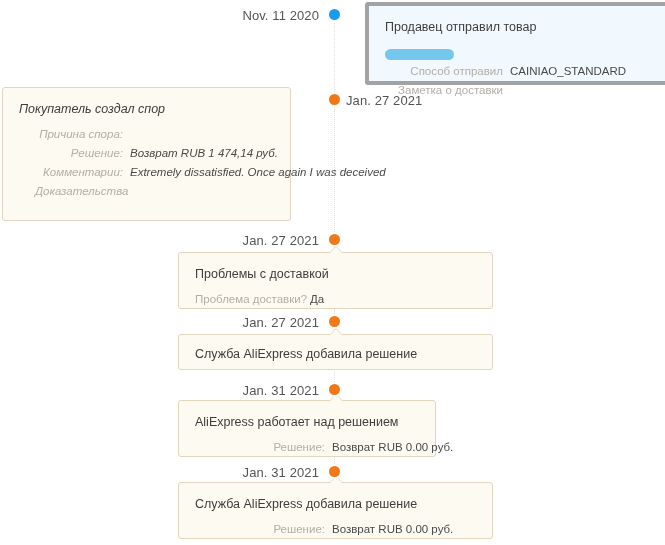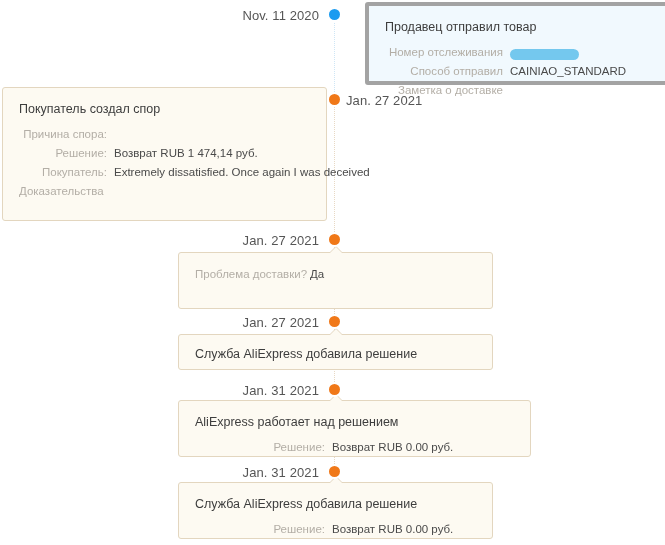--- a/index.html
+++ b/index.html
@@ -98,21 +98,21 @@
     white-space: nowrap;
   }
   .field-value {
     color: #4a4a4a;
     font-size: 11.5px;
     white-space: nowrap;
   }
 
   
   .labelcol-ship .field-label   { width: 118px; }
-  .labelcol-dispute .field-label{ width: 88px; }
+  .labelcol-dispute .field-label{ width: 88px; margin-left: 16px; }
   .labelcol-issue .field-label  { width: 108px; }
   .labelcol-res .field-label    { width: 130px; }
 
   
   .redacted {
     display: inline-block;
     height: 11px;
     border-radius: 6px;
     background: #74c8ee;
     vertical-align: middle;
@@ -148,95 +148,95 @@
   <div class="spine" style="top:240px; height:298px;"></div>
 
   <div class="node node-blue" style="top:9px;"></div>
   <div class="node-date left-of" style="top:8px;">Nov. 11 2020</div>
 
   <div class="card card-blue labelcol-ship" style="left:345px; top:2px; width:318px; height:83px;">
     <div class="card-title">Продавец отправил товар</div>
     <div class="field-list">
 
       <div class="field-row">
-        <div class="field-label">Номер отслеживания</div>
         <div class="field-value">
           <span class="redacted" style="width:69px;"></span>
         </div>
       </div>
 
       <div class="field-row">
         <div class="field-label">Способ отправил</div>
         <div class="field-value">CAINIAO_STANDARD</div>
       </div>
 
       <div class="field-row">
-        <div class="field-label">Заметка о доставке</div>
+        <div class="field-label">Заметка о доставки</div>
         <div class="field-value"></div>
       </div>
 
     </div>
   </div>
 
   <div class="node node-orange" style="top:94px;"></div>
   <div class="node-date right-of" style="top:93px;">Jan. 27 2021</div>
 
-  <div class="card card-cream labelcol-dispute" style="left:2px; top:87px; width:325px; height:134px;">
+  <div class="card card-cream labelcol-dispute" style="left:2px; top:87px; width:289px; height:134px;font-style:italic;">
     <div class="card-title">Покупатель создал спор</div>
     <div class="field-list">
 
       <div class="field-row">
         <div class="field-label">Причина спора:</div>
       </div>
 
       <div class="field-row">
         <div class="field-label">Решение:</div>
         <div class="field-value">Возврат RUB 1 474,14 руб.</div>
       </div>
 
       <div class="field-row">
-        <div class="field-label">Покупатель:</div>
+        <div class="field-label">Комментарии:</div>
         <div class="field-value">Extremely dissatisfied. Once again I was deceived</div>
       </div>
 
       <div class="field-row">
         <div class="field-label" style="text-align:right; width:auto;">Доказательства</div>
         <div class="field-value"></div>
       </div>
 
     </div>
   </div>
 
   <div class="node node-orange" style="top:234px;"></div>
   <div class="node-date left-of" style="top:233px;">Jan. 27 2021</div>
 
   <div class="card card-cream labelcol-issue" style="left:178px; top:252px; width:315px; height:57px;">
     <div class="caret-outer"></div>
     <div class="caret-inner"></div>
+    <div class="card-title">Проблемы с доставкой</div>
     <div class="field-list">
       <div class="field-row">
         <div class="field-label">Проблема доставки?</div>
         <div class="field-value">Да</div>
       </div>
     </div>
   </div>
 
   <div class="node node-orange" style="top:316px;"></div>
   <div class="node-date left-of" style="top:315px;">Jan. 27 2021</div>
 
   <div class="card card-cream" style="left:178px; top:334px; width:315px; height:36px; padding-top:11px;">
     <div class="caret-outer"></div>
     <div class="caret-inner"></div>
     <div class="card-title" style="margin-bottom:0;">Служба AliExpress добавила решение</div>
   </div>
 
   <div class="node node-orange" style="top:384px;"></div>
   <div class="node-date left-of" style="top:383px;">Jan. 31 2021</div>
 
-  <div class="card card-cream labelcol-res" style="left:178px; top:400px; width:353px; height:57px;">
+  <div class="card card-cream labelcol-res" style="left:178px; top:400px; width:258px; height:57px;">
     <div class="caret-outer"></div>
     <div class="caret-inner"></div>
     <div class="card-title">AliExpress работает над решением</div>
     <div class="field-list">
       <div class="field-row">
         <div class="field-label">Решение:</div>
         <div class="field-value">Возврат RUB 0.00 руб.</div>
       </div>
     </div>
   </div>

